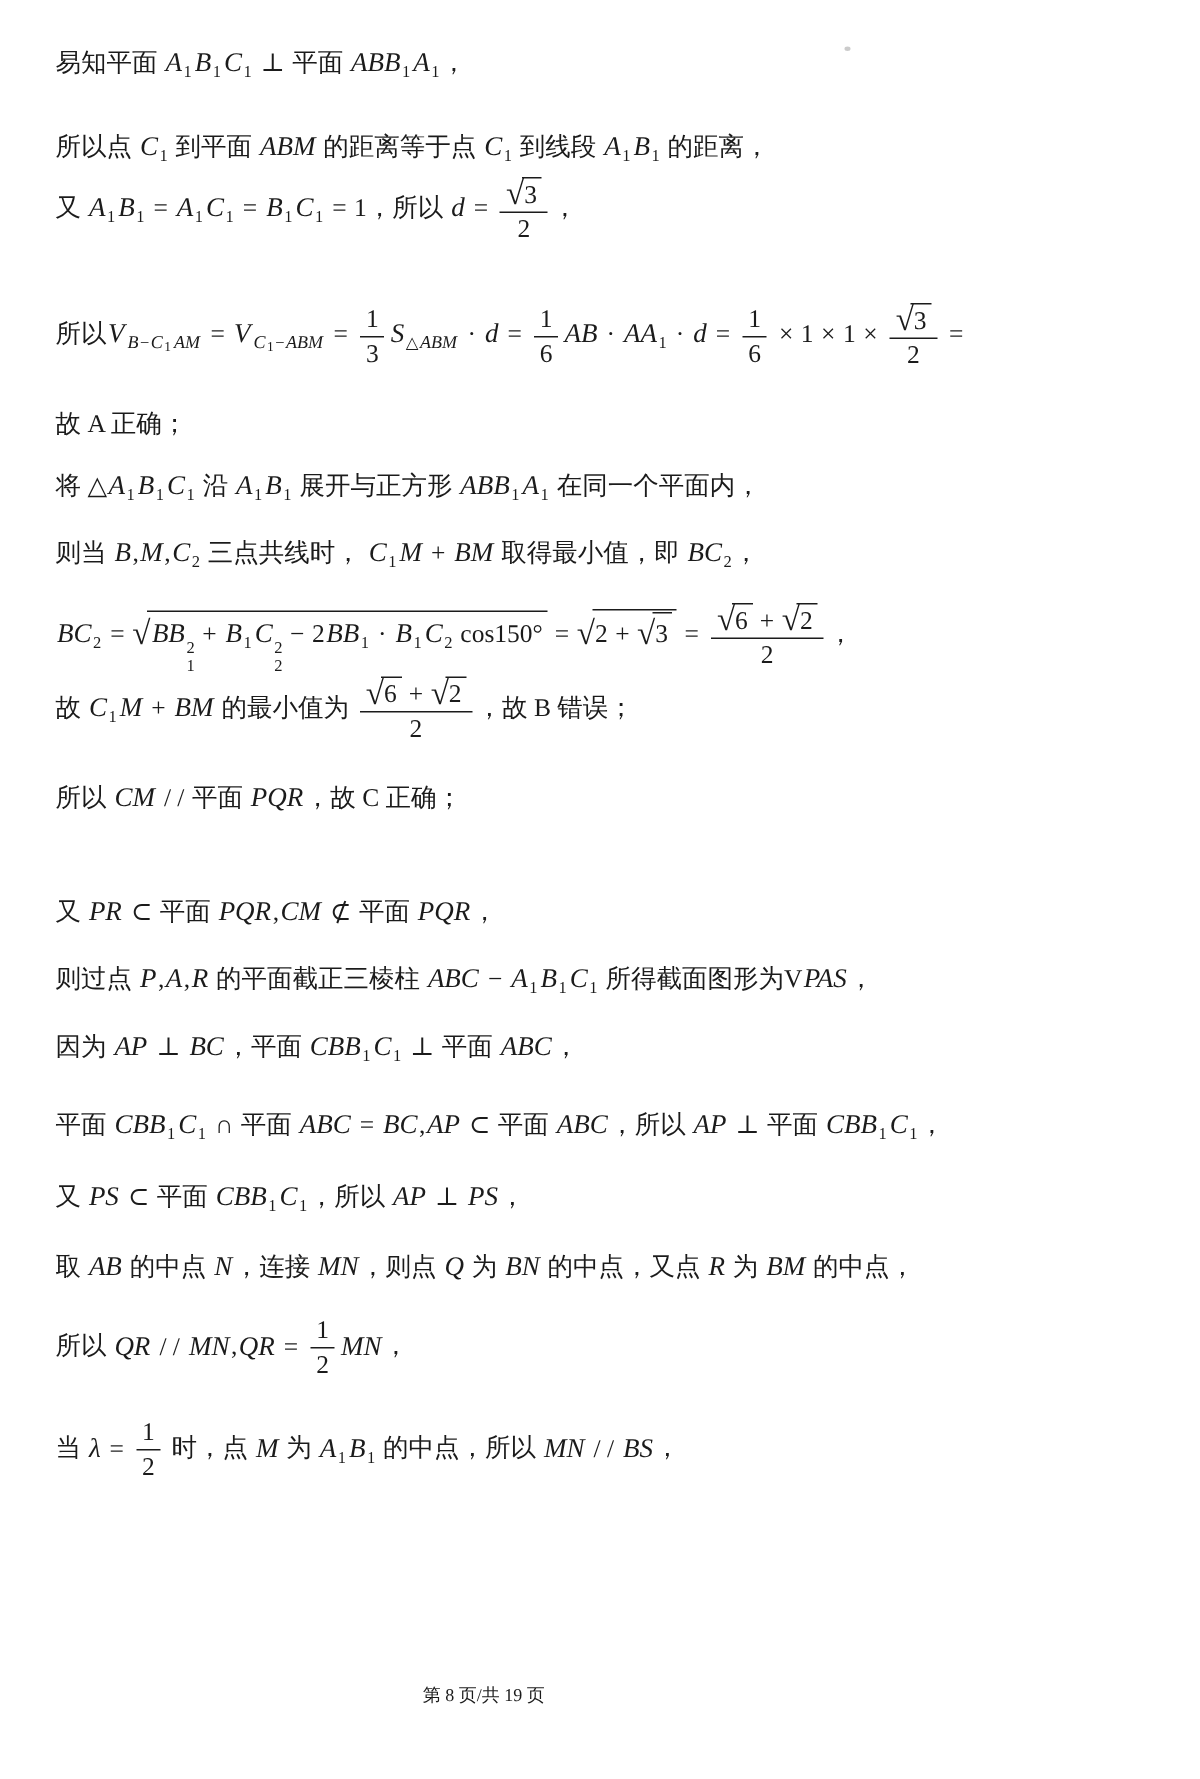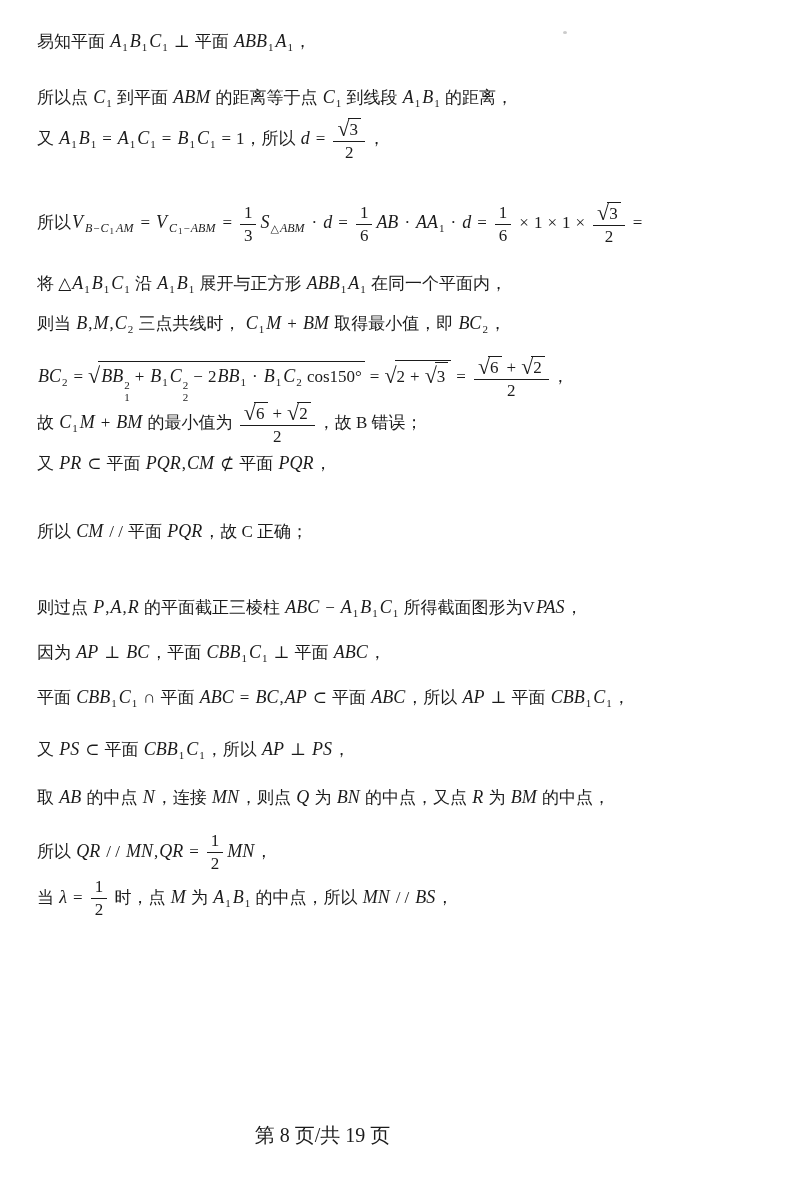--- a/index.html
+++ b/index.html
@@ -53,43 +53,44 @@
     vertical-align:middle;margin:0 3px;line-height:1.2;
   }
   .tk-num{display:block;padding:0 4px 1px;border-bottom:1.3px solid #1b1b1b;text-align:center;}
   .tk-den{display:block;padding:1px 4px 0;text-align:center;}
   .tk-sqrt{display:inline-block;white-space:pre;}
   .tk-rad{display:inline-block;font-size:1.3em;line-height:1;margin-right:-2px;transform:translateY(1px);}
   .tk-rbody{display:inline-block;border-top:1.3px solid #1b1b1b;padding:1px 3px 0 2px;}
 
   .footer{
     position:absolute;left:0;right:0;top:1122px;
-    text-align:center;font-size:20px;color:#1b1b1b;
+    text-align:center;font-size:12px;color:#1b1b1b;
     font-family:"Liberation Serif","DejaVu Serif",serif;
   }
   .artifact{
     position:absolute;left:563px;top:31px;width:4px;height:3px;
     background:#b5b5b5;border-radius:50%;opacity:.7;
   }
 </style>
 </head>
 <body>
 
 <div class="page">
   <div class="doc">
       <div class="line"><span class="tk-c">易知平面 </span><span class="tk-i">A</span><span class="tk-sub"><span class="tk-c">1</span></span><span class="tk-i">B</span><span class="tk-sub"><span class="tk-c">1</span></span><span class="tk-i">C</span><span class="tk-sub"><span class="tk-c">1</span></span><span class="tk-o">⊥</span><span class="tk-c">平面 </span><span class="tk-i">ABB</span><span class="tk-sub"><span class="tk-c">1</span></span><span class="tk-i">A</span><span class="tk-sub"><span class="tk-c">1</span></span><span class="tk-c">，</span></div>
       <div class="line"><span class="tk-c">所以点 </span><span class="tk-i">C</span><span class="tk-sub"><span class="tk-c">1</span></span><span class="tk-c"> 到平面 </span><span class="tk-i">ABM</span><span class="tk-c"> 的距离等于点 </span><span class="tk-i">C</span><span class="tk-sub"><span class="tk-c">1</span></span><span class="tk-c"> 到线段 </span><span class="tk-i">A</span><span class="tk-sub"><span class="tk-c">1</span></span><span class="tk-i">B</span><span class="tk-sub"><span class="tk-c">1</span></span><span class="tk-c"> 的距离，</span></div>
       <div class="line"><span class="tk-c">又 </span><span class="tk-i">A</span><span class="tk-sub"><span class="tk-c">1</span></span><span class="tk-i">B</span><span class="tk-sub"><span class="tk-c">1</span></span><span class="tk-o">=</span><span class="tk-i">A</span><span class="tk-sub"><span class="tk-c">1</span></span><span class="tk-i">C</span><span class="tk-sub"><span class="tk-c">1</span></span><span class="tk-o">=</span><span class="tk-i">B</span><span class="tk-sub"><span class="tk-c">1</span></span><span class="tk-i">C</span><span class="tk-sub"><span class="tk-c">1</span></span><span class="tk-o">=</span><span class="tk-c">1</span><span class="tk-c">，所以 </span><span class="tk-i">d</span><span class="tk-o">=</span><span class="tk-frac"><span class="tk-num"><span class="tk-sqrt"><span class="tk-rad">√</span><span class="tk-rbody"><span class="tk-c">3</span></span></span></span><span class="tk-den"><span class="tk-c">2</span></span></span><span class="tk-c">，</span></div>
       <div class="line"><span class="tk-c">所以</span><span class="tk-i">V</span><span class="tk-sub"><span class="tk-i">B</span><span class="tk-c">−</span><span class="tk-i">C</span><span class="tk-sub"><span class="tk-c">1</span></span><span class="tk-i">AM</span></span><span class="tk-o">=</span><span class="tk-i">V</span><span class="tk-sub"><span class="tk-i">C</span><span class="tk-sub"><span class="tk-c">1</span></span><span class="tk-c">−</span><span class="tk-i">ABM</span></span><span class="tk-o">=</span><span class="tk-frac"><span class="tk-num"><span class="tk-c">1</span></span><span class="tk-den"><span class="tk-c">3</span></span></span><span class="tk-i">S</span><span class="tk-sub"><span class="tk-c">△</span><span class="tk-i">ABM</span></span><span class="tk-o">·</span><span class="tk-i">d</span><span class="tk-o">=</span><span class="tk-frac"><span class="tk-num"><span class="tk-c">1</span></span><span class="tk-den"><span class="tk-c">6</span></span></span><span class="tk-i">AB</span><span class="tk-o">·</span><span class="tk-i">AA</span><span class="tk-sub"><span class="tk-c">1</span></span><span class="tk-o">·</span><span class="tk-i">d</span><span class="tk-o">=</span><span class="tk-frac"><span class="tk-num"><span class="tk-c">1</span></span><span class="tk-den"><span class="tk-c">6</span></span></span><span class="tk-o">×</span><span class="tk-c">1</span><span class="tk-o">×</span><span class="tk-c">1</span><span class="tk-o">×</span><span class="tk-frac"><span class="tk-num"><span class="tk-sqrt"><span class="tk-rad">√</span><span class="tk-rbody"><span class="tk-c">3</span></span></span></span><span class="tk-den"><span class="tk-c">2</span></span></span><span class="tk-o">=</span><span class="tk-frac"><span class="tk-num"><span class="tk-sqrt"><span class="tk-rad">√</span><span class="tk-rbody"><span class="tk-c">3</span></span></span></span><span class="tk-den"><span class="tk-c">12</span></span></span><span class="tk-c">，为定值，</span></div>
+      <div class="line"><span class="tk-c">故 A 正确；</span></div>
       <div class="line"><span class="tk-c">将 </span><span class="tk-c">△</span><span class="tk-i">A</span><span class="tk-sub"><span class="tk-c">1</span></span><span class="tk-i">B</span><span class="tk-sub"><span class="tk-c">1</span></span><span class="tk-i">C</span><span class="tk-sub"><span class="tk-c">1</span></span><span class="tk-c"> 沿 </span><span class="tk-i">A</span><span class="tk-sub"><span class="tk-c">1</span></span><span class="tk-i">B</span><span class="tk-sub"><span class="tk-c">1</span></span><span class="tk-c"> 展开与正方形 </span><span class="tk-i">ABB</span><span class="tk-sub"><span class="tk-c">1</span></span><span class="tk-i">A</span><span class="tk-sub"><span class="tk-c">1</span></span><span class="tk-c"> 在同一个平面内，</span></div>
       <div class="line"><span class="tk-c">则当 </span><span class="tk-i">B</span><span class="tk-c">,</span><span class="tk-i">M</span><span class="tk-c">,</span><span class="tk-i">C</span><span class="tk-sub"><span class="tk-c">2</span></span><span class="tk-c"> 三点共线时， </span><span class="tk-i">C</span><span class="tk-sub"><span class="tk-c">1</span></span><span class="tk-i">M</span><span class="tk-o">+</span><span class="tk-i">BM</span><span class="tk-c"> 取得最小值，即 </span><span class="tk-i">BC</span><span class="tk-sub"><span class="tk-c">2</span></span><span class="tk-c">，</span></div>
       <div class="line"><span class="tk-i">BC</span><span class="tk-sub"><span class="tk-c">2</span></span><span class="tk-o">=</span><span class="tk-sqrt"><span class="tk-rad">√</span><span class="tk-rbody"><span class="tk-i">BB</span><span class="tk-m"><span class="tk-m-p"><span class="tk-c">2</span></span><span class="tk-m-b"><span class="tk-c">1</span></span></span><span class="tk-o">+</span><span class="tk-i">B</span><span class="tk-sub"><span class="tk-c">1</span></span><span class="tk-i">C</span><span class="tk-m"><span class="tk-m-p"><span class="tk-c">2</span></span><span class="tk-m-b"><span class="tk-c">2</span></span></span><span class="tk-o">−</span><span class="tk-c">2</span><span class="tk-i">BB</span><span class="tk-sub"><span class="tk-c">1</span></span><span class="tk-o">·</span><span class="tk-i">B</span><span class="tk-sub"><span class="tk-c">1</span></span><span class="tk-i">C</span><span class="tk-sub"><span class="tk-c">2</span></span><span class="tk-c"> cos150°</span></span></span><span class="tk-o">=</span><span class="tk-sqrt"><span class="tk-rad">√</span><span class="tk-rbody"><span class="tk-c">2</span><span class="tk-o">+</span><span class="tk-sqrt"><span class="tk-rad">√</span><span class="tk-rbody"><span class="tk-c">3</span></span></span></span></span><span class="tk-o">=</span><span class="tk-frac"><span class="tk-num"><span class="tk-sqrt"><span class="tk-rad">√</span><span class="tk-rbody"><span class="tk-c">6</span></span></span><span class="tk-o">+</span><span class="tk-sqrt"><span class="tk-rad">√</span><span class="tk-rbody"><span class="tk-c">2</span></span></span></span><span class="tk-den"><span class="tk-c">2</span></span></span><span class="tk-c">，</span></div>
       <div class="line"><span class="tk-c">故 </span><span class="tk-i">C</span><span class="tk-sub"><span class="tk-c">1</span></span><span class="tk-i">M</span><span class="tk-o">+</span><span class="tk-i">BM</span><span class="tk-c"> 的最小值为 </span><span class="tk-frac"><span class="tk-num"><span class="tk-sqrt"><span class="tk-rad">√</span><span class="tk-rbody"><span class="tk-c">6</span></span></span><span class="tk-o">+</span><span class="tk-sqrt"><span class="tk-rad">√</span><span class="tk-rbody"><span class="tk-c">2</span></span></span></span><span class="tk-den"><span class="tk-c">2</span></span></span><span class="tk-c">，故 B 错误；</span></div>
+      <div class="line"><span class="tk-c">所以 </span><span class="tk-i">CM</span><span class="tk-o">/ /</span><span class="tk-c">平面 </span><span class="tk-i">PQR</span><span class="tk-c">，故 C 正确；</span></div>
       <div class="line"><span class="tk-c">又 </span><span class="tk-i">PR</span><span class="tk-o">⊂</span><span class="tk-c">平面 </span><span class="tk-i">PQR</span><span class="tk-c">,</span><span class="tk-i">CM</span><span class="tk-o">⊄</span><span class="tk-c">平面 </span><span class="tk-i">PQR</span><span class="tk-c">，</span></div>
-      <div class="line"><span class="tk-c">所以 </span><span class="tk-i">CM</span><span class="tk-o">/ /</span><span class="tk-c">平面 </span><span class="tk-i">PQR</span><span class="tk-c">，故 C 正确；</span></div>
       <div class="line"><span class="tk-c">则过点 </span><span class="tk-i">P</span><span class="tk-c">,</span><span class="tk-i">A</span><span class="tk-c">,</span><span class="tk-i">R</span><span class="tk-c"> 的平面截正三棱柱 </span><span class="tk-i">ABC</span><span class="tk-o">−</span><span class="tk-i">A</span><span class="tk-sub"><span class="tk-c">1</span></span><span class="tk-i">B</span><span class="tk-sub"><span class="tk-c">1</span></span><span class="tk-i">C</span><span class="tk-sub"><span class="tk-c">1</span></span><span class="tk-c"> 所得截面图形为</span><span class="tk-c">V</span><span class="tk-i">PAS</span><span class="tk-c">，</span></div>
       <div class="line"><span class="tk-c">因为 </span><span class="tk-i">AP</span><span class="tk-o">⊥</span><span class="tk-i">BC</span><span class="tk-c">，平面 </span><span class="tk-i">CBB</span><span class="tk-sub"><span class="tk-c">1</span></span><span class="tk-i">C</span><span class="tk-sub"><span class="tk-c">1</span></span><span class="tk-o">⊥</span><span class="tk-c">平面 </span><span class="tk-i">ABC</span><span class="tk-c">，</span></div>
       <div class="line"><span class="tk-c">平面 </span><span class="tk-i">CBB</span><span class="tk-sub"><span class="tk-c">1</span></span><span class="tk-i">C</span><span class="tk-sub"><span class="tk-c">1</span></span><span class="tk-o">∩</span><span class="tk-c">平面 </span><span class="tk-i">ABC</span><span class="tk-o">=</span><span class="tk-i">BC</span><span class="tk-c">,</span><span class="tk-i">AP</span><span class="tk-o">⊂</span><span class="tk-c">平面 </span><span class="tk-i">ABC</span><span class="tk-c">，所以 </span><span class="tk-i">AP</span><span class="tk-o">⊥</span><span class="tk-c">平面 </span><span class="tk-i">CBB</span><span class="tk-sub"><span class="tk-c">1</span></span><span class="tk-i">C</span><span class="tk-sub"><span class="tk-c">1</span></span><span class="tk-c">，</span></div>
       <div class="line"><span class="tk-c">又 </span><span class="tk-i">PS</span><span class="tk-o">⊂</span><span class="tk-c">平面 </span><span class="tk-i">CBB</span><span class="tk-sub"><span class="tk-c">1</span></span><span class="tk-i">C</span><span class="tk-sub"><span class="tk-c">1</span></span><span class="tk-c">，所以 </span><span class="tk-i">AP</span><span class="tk-o">⊥</span><span class="tk-i">PS</span><span class="tk-c">，</span></div>
       <div class="line"><span class="tk-c">取 </span><span class="tk-i">AB</span><span class="tk-c"> 的中点 </span><span class="tk-i">N</span><span class="tk-c">，连接 </span><span class="tk-i">MN</span><span class="tk-c">，则点 </span><span class="tk-i">Q</span><span class="tk-c"> 为 </span><span class="tk-i">BN</span><span class="tk-c"> 的中点，又点 </span><span class="tk-i">R</span><span class="tk-c"> 为 </span><span class="tk-i">BM</span><span class="tk-c"> 的中点，</span></div>
       <div class="line"><span class="tk-c">所以 </span><span class="tk-i">QR</span><span class="tk-o">/ /</span><span class="tk-i">MN</span><span class="tk-c">,</span><span class="tk-i">QR</span><span class="tk-o">=</span><span class="tk-frac"><span class="tk-num"><span class="tk-c">1</span></span><span class="tk-den"><span class="tk-c">2</span></span></span><span class="tk-i">MN</span><span class="tk-c">，</span></div>
       <div class="line"><span class="tk-c">当 </span><span class="tk-i">λ</span><span class="tk-o">=</span><span class="tk-frac"><span class="tk-num"><span class="tk-c">1</span></span><span class="tk-den"><span class="tk-c">2</span></span></span><span class="tk-c"> 时，点 </span><span class="tk-i">M</span><span class="tk-c"> 为 </span><span class="tk-i">A</span><span class="tk-sub"><span class="tk-c">1</span></span><span class="tk-i">B</span><span class="tk-sub"><span class="tk-c">1</span></span><span class="tk-c"> 的中点，所以 </span><span class="tk-i">MN</span><span class="tk-o">/ /</span><span class="tk-i">BS</span><span class="tk-c">，</span></div>
     </div>
   <div class="artifact"></div>
   <div class="footer">第 8 页/共 19 页</div>

